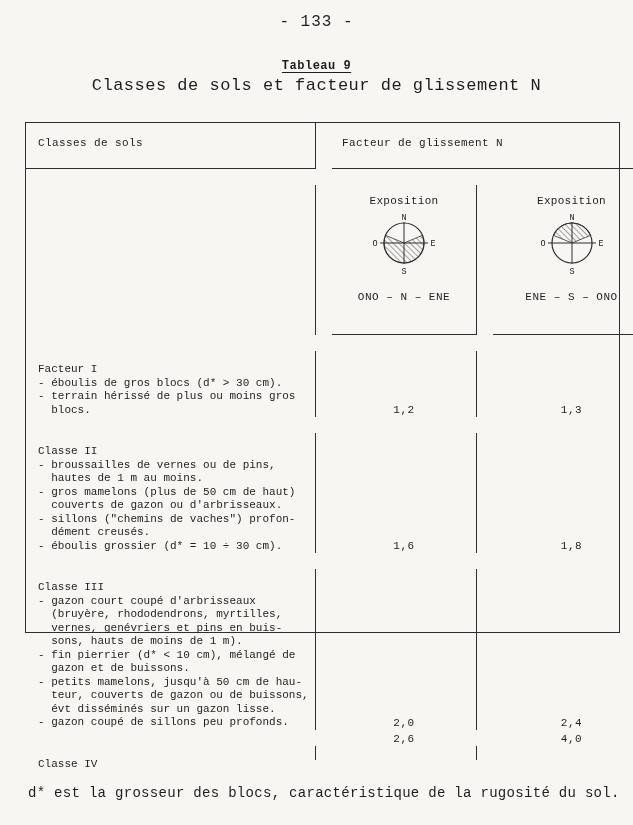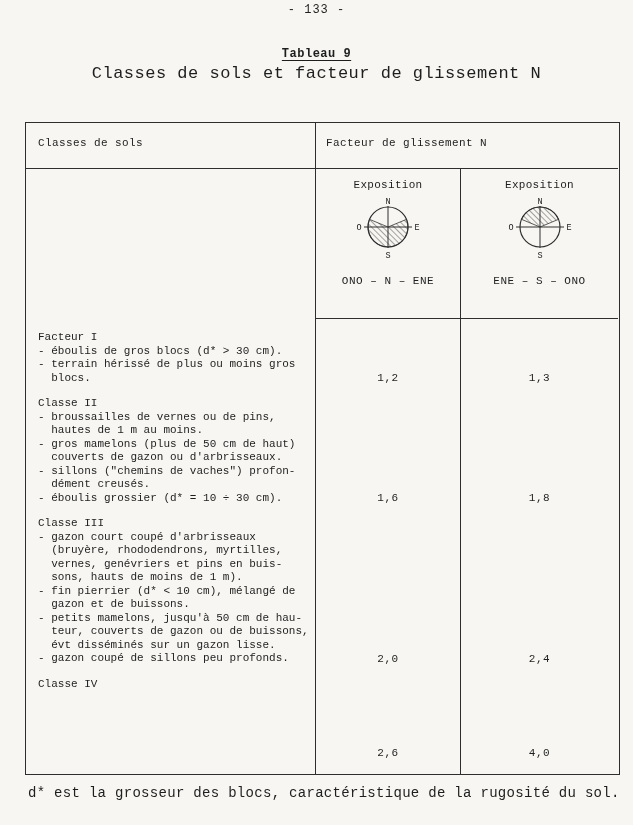--- a/index.html
+++ b/index.html
@@ -6,33 +6,34 @@
   .page{
     position:relative;
     width:633px;height:825px;
     background:#f7f6f2;
     font-family:"Liberation Mono","DejaVu Sans Mono",monospace;
     color:#1e1e1e;
     font-size:11px;
     line-height:13.5px;
     overflow:hidden;
   }
-  .pageno{padding-top:4px;text-align:center;font-size:12px;letter-spacing:1px;}
+  .pageno{padding-top:16px;text-align:center;font-size:16px;letter-spacing:1px;}
   .title{margin-top:30px;text-align:center;font-size:12px;font-weight:700;
          text-decoration:underline;text-underline-offset:3px;letter-spacing:0.5px;}
   .subtitle{margin-top:6px;text-align:center;font-size:17px;letter-spacing:0.5px;}
 
   .table{
     position:absolute;left:25px;top:122px;
-    width:595px;height:653px;
+    width:595px;height:511px;
     box-sizing:border-box;
     border:1.5px solid #2e2e2e;
     display:grid;
     grid-template-columns:290px 145px 157px;
     grid-template-rows:46px 150px 66px 120px 161px 1fr;
+    gap:16px;
   }
   .cell{box-sizing:border-box;min-width:0;min-height:0;}
   .br{border-right:1.5px solid #2e2e2e;}
   .bb{border-bottom:1.5px solid #2e2e2e;}
 
   .h-left{grid-column:1;padding:14px 0 0 12px;letter-spacing:0.4px;}
   .h-right{grid-column:2/4;padding:14px 0 0 10px;letter-spacing:0.4px;}
 
   .expo{display:flex;flex-direction:column;align-items:center;padding-top:10px;}
   .expo-label{letter-spacing:0.3px;}

